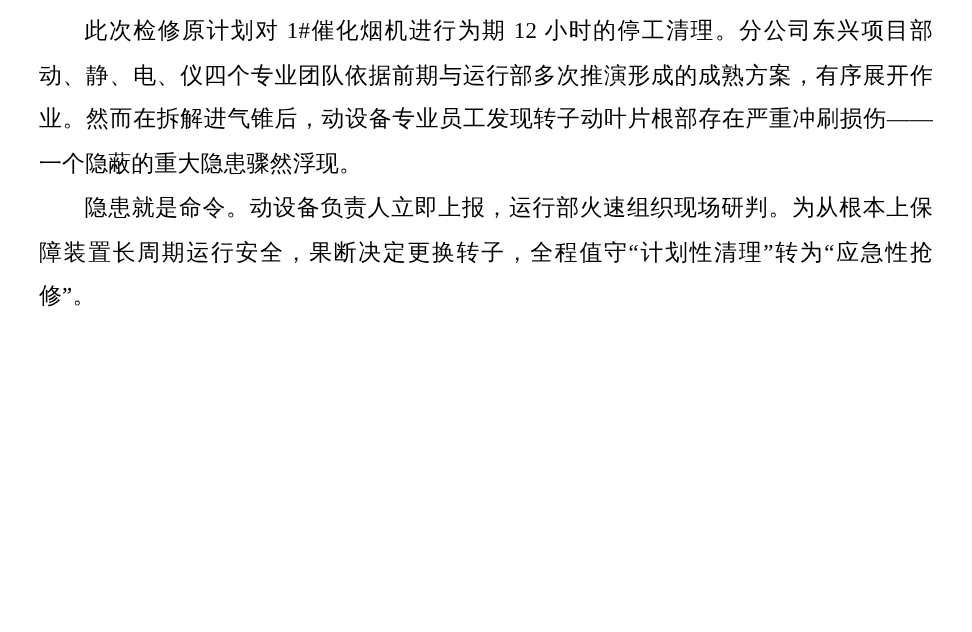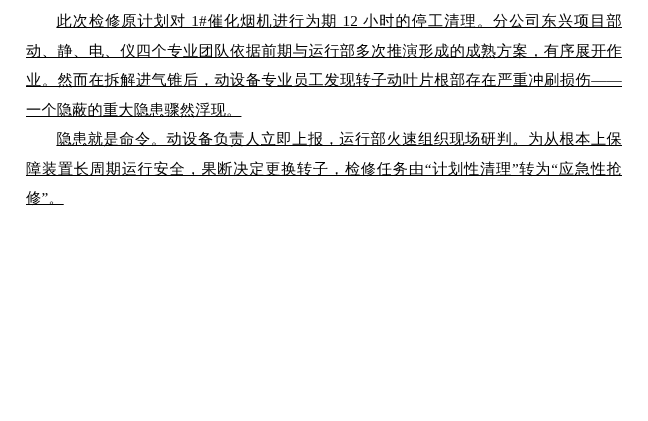--- a/index.html
+++ b/index.html
@@ -13,35 +13,34 @@
     font-family: "Liberation Serif", "DejaVu Serif", serif;
     color: #000000;
     overflow: hidden;
   }
   .page {
     box-sizing: border-box;
     width: 648px;
     height: 421px;
     padding: 6px 26px 0 26px;
     background: #ffffff;
-    text-decoration: underline;
   }
   .para {
     font-size: 15.2px;
     line-height: 29.5px;
     text-align: justify;
     text-justify: inter-ideograph;
     text-indent: 2em;
     margin: 0 0 0 0;
     letter-spacing: 0.2px;
     word-break: break-all;
   }
   .para + .para {
     margin-top: 0px;
   }
 </style>
 </head>
 <body>
 
 <div class="page">
   <p class="para">此次检修原计划对 1#催化烟机进行为期 12 小时的停工清理。分公司东兴项目部动、静、电、仪四个专业团队依据前期与运行部多次推演形成的成熟方案，有序展开作业。然而在拆解进气锥后，动设备专业员工发现转子动叶片根部存在严重冲刷损伤——一个隐蔽的重大隐患骤然浮现。</p>
-  <p class="para">隐患就是命令。动设备负责人立即上报，运行部火速组织现场研判。为从根本上保障装置长周期运行安全，果断决定更换转子，检修任务由“计划性清理”转为“应急性抢修”。</p>
+  <p class="para">隐患就是命令。动设备负责人立即上报，运行部火速组织现场研判。为从根本上保障装置长周期运行安全，果断决定更换转子，全程值守“计划性清理”转为“应急性抢修”。</p>
 </div>
 
 </body></html>

